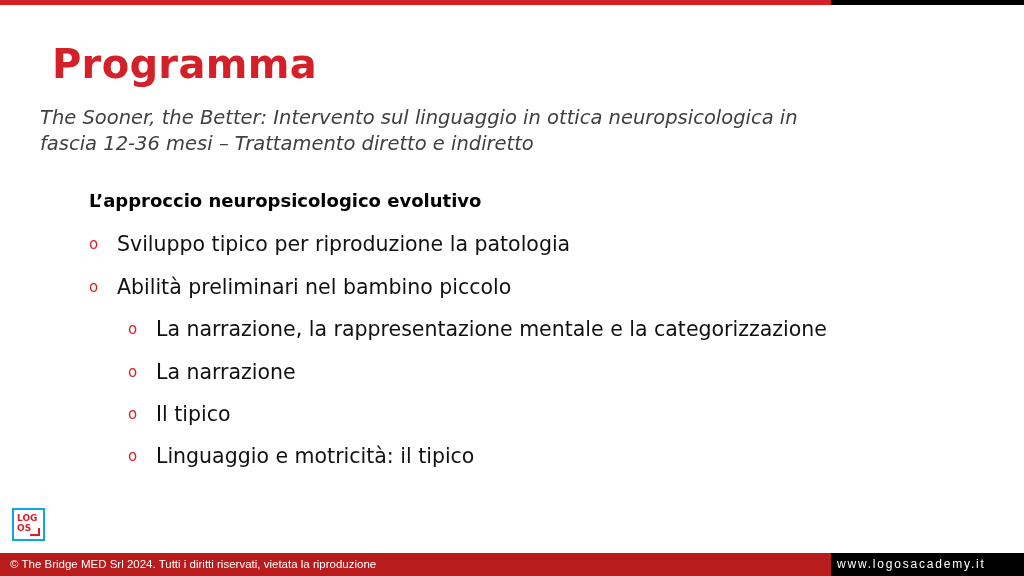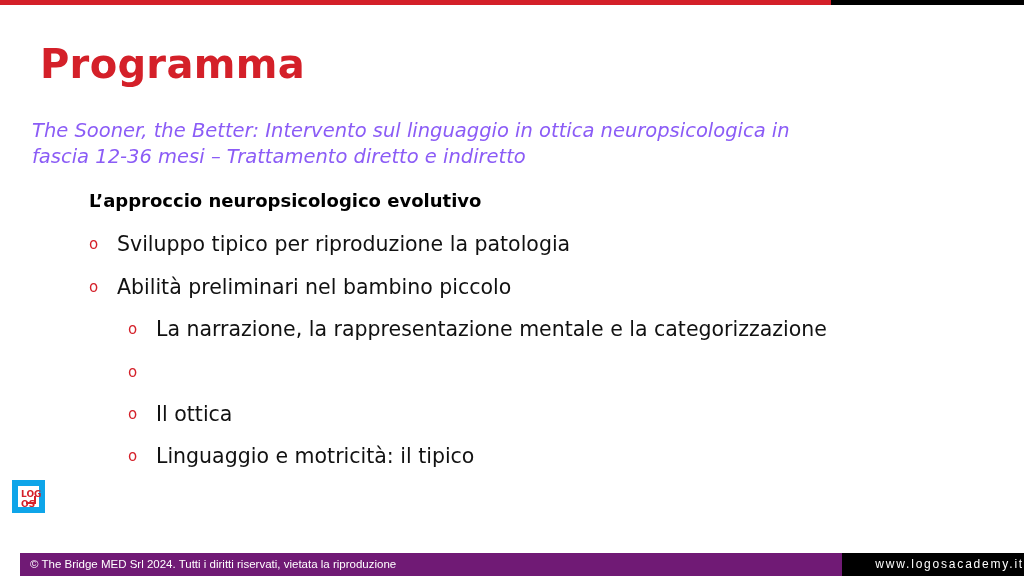--- a/index.html
+++ b/index.html
@@ -7,70 +7,69 @@
     width: 1024px; height: 576px; position: relative; overflow: hidden;
     background: #ffffff;
     font-family: "DejaVu Sans", sans-serif;
     color: #111111;
   }
   .topbar { position: absolute; left: 0; top: 0; width: 1024px; height: 5px; display: flex; }
   .topbar .red { width: 831px; height: 100%; background: #d42029; }
   .topbar .black { flex: 1; height: 100%; background: #000000; }
 
   .title {
-    position: absolute; left: 40px; top: 38px;
+    position: absolute; left: 52px; top: 38px;
     font-size: 40px; font-weight: bold; color: #d42029; letter-spacing: 0.3px;
     line-height: 52px;
   }
   .subtitle {
-    position: absolute; left: 32px; top: 105px; width: 900px;
-    font-size: 19.5px; font-style: italic; line-height: 26px; color: #8b5cf6; margin-top: 13px;
+    position: absolute; left: 40px; top: 105px; width: 900px;
+    font-size: 19.5px; font-style: italic; line-height: 26px; color: #404040;
   }
   .section-heading {
     position: absolute; left: 89px; top: 186px;
     font-size: 18px; font-weight: bold; line-height: 30px; color: #000; text-align: center;
   }
   .bullets { position: absolute; left: 0; top: 0; }
   .bullet {
     position: absolute; display: flex; align-items: center;
     font-size: 20.5px; line-height: 30px; color: #111;
     white-space: nowrap;
   }
   .bullet .mark {
     color: #d42029; font-size: 15px; width: 28px; display: inline-block;
   }
   .bullet.l1 { left: 89px; }
   .bullet.l2 { left: 128px; }
   .bullet.l2 .mark { width: 28px; }
 
   .logo {
-    position: absolute; left: 12px; top: 480px; width: 33px; height: 33px;
-    box-sizing: border-box; border: 6px solid #0ea5e9;
+    position: absolute; left: 12px; top: 508px; width: 33px; height: 33px;
+    box-sizing: border-box; border: 2px solid #0ea5e9;
   }
   .logo .txt {
     position: absolute; left: 3px; top: 3px;
     font-size: 9px; font-weight: bold; line-height: 10px; color: #d42029;
     font-family: "DejaVu Sans", sans-serif;
   }
   .logo .corner {
     position: absolute; right: 3px; bottom: 3px; width: 8px; height: 6px;
     border-right: 2px solid #d42029; border-bottom: 2px solid #d42029;
   }
 
   .footer { position: absolute; left: 0; top: 553px; width: 1024px; height: 23px; display: flex; }
   .footer .left {
-    width: 831px; height: 100%; background: #701a75; color: #ffffff;
+    width: 831px; height: 100%; background: #b91c1c; color: #ffffff;
     font-size: 11.5px; line-height: 23px; padding-left: 10px; box-sizing: border-box;
     font-family: "Liberation Sans", sans-serif;
-    margin-left: 20px;
   }
   .footer .right {
     flex: 1; height: 100%; background: #000000; color: #ffffff;
     font-size: 12px; line-height: 23px; letter-spacing: 1.8px;
-    padding-left: 33px; box-sizing: border-box;
+    padding-left: 6px; box-sizing: border-box;
     font-family: "Liberation Sans", sans-serif;
   }
 </style>
 </head>
 <body>
 
 <div class="topbar">
   <div class="red"></div>
   <div class="black"></div>
 </div>
@@ -92,24 +91,25 @@
   <div class="bullet l1" style="top:272px">
     <span class="mark">o</span>
     <span>Abilità preliminari nel bambino piccolo</span>
   </div>
   <div class="bullet l2" style="top:314px">
     <span class="mark">o</span>
     <span>La narrazione, la rappresentazione mentale e la categorizzazione</span>
   </div>
   <div class="bullet l2" style="top:357px">
     <span class="mark">o</span>
+    <span>La narrazione</span>
   </div>
   <div class="bullet l2" style="top:399px">
     <span class="mark">o</span>
-    <span>Il ottica</span>
+    <span>Il tipico</span>
   </div>
   <div class="bullet l2" style="top:441px">
     <span class="mark">o</span>
     <span>Linguaggio e motricità: il tipico</span>
   </div>
 </div>
 
 <div class="logo">
   <div class="txt">
     <div>LOG</div>

